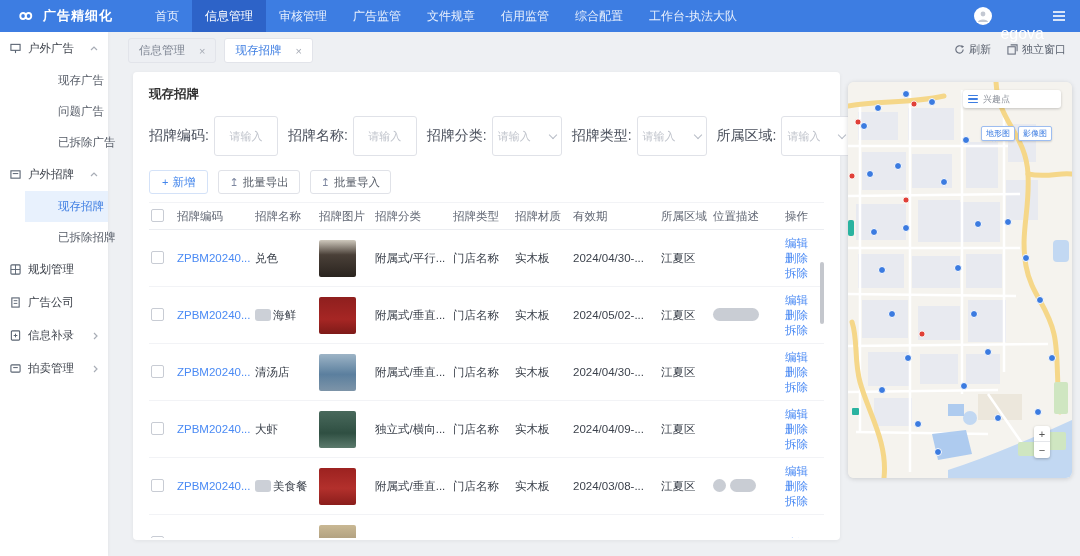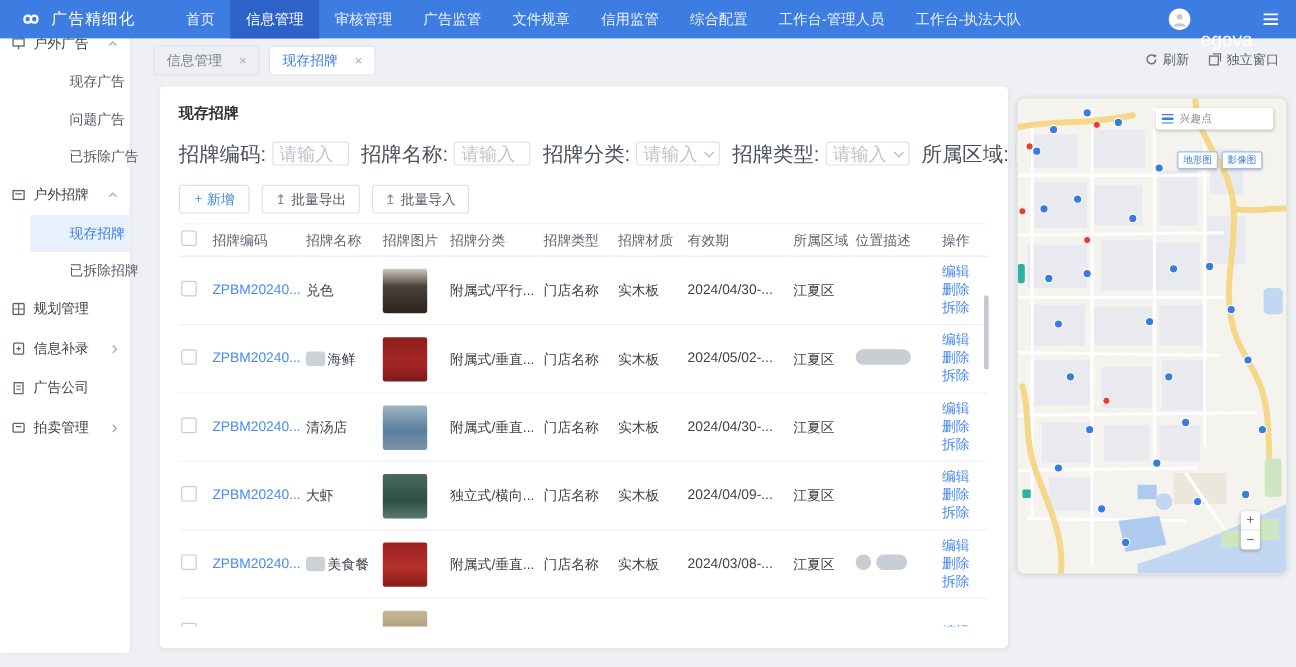--- a/index.html
+++ b/index.html
@@ -6,49 +6,49 @@
   html,body { width:1080px; height:556px; }
   body {
     position:relative; overflow:hidden;
     background:#eef0f3;
     font-family:"Liberation Sans","DejaVu Sans",sans-serif;
     font-size:12px; color:#333;
   }
   
   .navbar{position:absolute;left:0;top:0;width:1080px;height:32px;background:#3d7de2;display:flex;align-items:center;color:#fff;z-index:30;}
   .logo{display:flex;align-items:center;gap:7px;padding:0 14px;width:128px;flex:none;}
-  .logo-title{font-size:13px;font-weight:normal;letter-spacing:1px;white-space:nowrap;}
+  .logo-title{font-size:13px;font-weight:bold;letter-spacing:1px;white-space:nowrap;}
   .nav-menu{display:flex;align-items:stretch;height:32px;margin-left:14px;}
   .nav-item{padding:0 13px;line-height:32px;font-size:12px;color:#eaf1fd;cursor:pointer;white-space:nowrap;}
   .nav-item.active{background:#2d63c8;color:#fff;}
   .nav-right{margin-left:auto;display:flex;align-items:center;gap:8px;padding-right:14px;}
   .avatar{width:18px;height:18px;border-radius:50%;background:#fff;display:flex;align-items:center;justify-content:center;overflow:hidden;}
   .nav-user{font-size:16px;color:#fff;margin-top:35px;}
   
-  .sidebar{position:absolute;left:0;top:20px;width:108px;height:524px;background:#fff;z-index:20;box-shadow:1px 0 3px rgba(0,0,0,.04);}
+  .sidebar{position:absolute;left:0;top:32px;width:108px;height:524px;background:#fff;z-index:20;box-shadow:1px 0 3px rgba(0,0,0,.04);}
   .side-group{display:flex;align-items:center;gap:7px;padding:9px 10px;color:#3a3f48;font-size:11.5px;cursor:pointer;}
   .side-group .grow{flex:1;white-space:nowrap;overflow:hidden;}
   .side-ico{flex:none;color:#5a6472;display:flex;}
   .side-caret{color:#a8adb6;flex:none;display:flex;}
   .side-child{padding:8px 10px 8px 33px;color:#555b66;font-size:11.5px;cursor:pointer;white-space:nowrap;margin-left:25px;}
   .side-child.active{background:#e8f1fd;color:#3d7de2;}
   
   .tabstrip{position:absolute;left:128px;top:38px;display:flex;gap:8px;z-index:10;}
   .tab{display:flex;align-items:center;gap:14px;height:25px;padding:0 10px;background:#edeff3;border:1px solid #e2e4ea;border-radius:3px;color:#7b8290;font-size:11.5px;cursor:pointer;}
   .tab.active{background:#fff;color:#3d7de2;}
   .tab .x{font-size:11px;color:#a6abb5;}
   .page-tools{position:absolute;right:14px;top:42px;display:flex;gap:16px;align-items:center;color:#5c6370;font-size:11px;z-index:10;}
   .page-tool{display:flex;align-items:center;gap:4px;cursor:pointer;}
   
   .card{position:absolute;left:133px;top:72px;width:707px;height:468px;background:#fff;border-radius:4px;box-shadow:0 1px 4px rgba(0,0,0,.06);padding:14px 16px 0 16px;}
   .card-title{font-size:12.5px;font-weight:bold;color:#333;}
   .filters{display:flex;align-items:center;margin-top:13px;gap:10px;}
   .f-group{display:flex;align-items:center;gap:5px;}
-  .f-label{color:#4a505c;font-size:17px;white-space:nowrap;}
-  .f-input,.f-select{width:64px;height:20px;border:1px solid #e0e2e8;border-radius:3px;background:#fff;font-size:15px;color:#333;padding:0 5px;outline:none;}
+  .f-label{color:#4a505c;font-size:14px;white-space:nowrap;}
+  .f-input,.f-select{width:64px;height:40px;border:1px solid #e0e2e8;border-radius:3px;background:#fff;font-size:11px;color:#333;padding:0 5px;outline:none;text-align:center;}
   .f-input::placeholder{color:#c0c4cc;}
   .f-select{display:flex;align-items:center;justify-content:space-between;color:#c0c4cc;cursor:pointer;width:70px;}
   .chev{width:6px;height:6px;border-right:1.4px solid #b7bcc6;border-bottom:1.4px solid #b7bcc6;transform:rotate(45deg);margin-top:-3px;flex:none;}
   .btn{height:24px;border-radius:3px;font-size:11.5px;display:inline-flex;align-items:center;justify-content:center;cursor:pointer;white-space:nowrap;}
   .btn-reset{width:46px;border:1px solid #dfe1e7;background:#fff;color:#555;margin-left:auto;padding-left:36px;}
   .btn-search{width:50px;background:#4285ec;color:#fff;border:1px solid #4285ec;}
   .actions{display:flex;align-items:center;gap:10px;margin-top:14px;}
   .btn-add{padding:0 12px;border:1px solid #d4e2f8;background:#fff;color:#4285ec;gap:4px;}
   .btn-plain{padding:0 10px;border:1px solid #e0e2e8;background:#fff;color:#555b66;gap:4px;}
   .arrow-ico{font-size:11px;color:#7d87a0;}
@@ -97,21 +97,20 @@
     <span class="logo-title">广告精细化</span>
   </div>
   <div class="nav-menu">
     <div class="nav-item">首页</div>
     <div class="nav-item active">信息管理</div>
     <div class="nav-item">审核管理</div>
     <div class="nav-item">广告监管</div>
     <div class="nav-item">文件规章</div>
     <div class="nav-item">信用监管</div>
     <div class="nav-item">综合配置</div>
-    <div class="nav-item">工作台-管理人员</div>
     <div class="nav-item">工作台-执法大队</div>
   </div>
   <div class="nav-right">
     <span class="avatar">
       <svg width="14" height="14" viewBox="0 0 14 14">
           <circle cx="7" cy="5" r="2.4" fill="#c3c8d2"></circle>
           <path d="M2 13 C2 9.5 12 9.5 12 13 Z" fill="#c3c8d2"></path>
         </svg>
     </span>
     <span class="nav-user">egova</span>
@@ -167,41 +166,41 @@
           <rect x="1" y="1" width="10" height="10" rx="1" fill="none" stroke="currentColor" stroke-width="1.2"></rect>
           <line x1="1" y1="6" x2="11" y2="6" stroke="currentColor" stroke-width="1"></line>
           <line x1="6" y1="1" x2="6" y2="11" stroke="currentColor" stroke-width="1"></line>
         </svg>
       </span>
     <span class="grow">规划管理</span>
   </div>
   <div class="side-group">
     <span class="side-ico">
         <svg width="11" height="11" viewBox="0 0 12 12">
+          <rect x="2" y="1" width="8" height="10" fill="none" stroke="currentColor" stroke-width="1.2"></rect>
+          <line x1="4" y1="4" x2="8" y2="4" stroke="currentColor" stroke-width="1"></line>
+          <line x1="4" y1="7" x2="8" y2="7" stroke="currentColor" stroke-width="1"></line>
+        </svg>
+      </span>
+    <span class="grow">广告公司</span>
+  </div>
+  <div class="side-group">
+    <span class="side-ico">
+        <svg width="11" height="11" viewBox="0 0 12 12">
           <rect x="1.5" y="1" width="9" height="10" rx="1" fill="none" stroke="currentColor" stroke-width="1.2"></rect>
           <line x1="6" y1="4" x2="6" y2="8" stroke="currentColor" stroke-width="1.1"></line>
           <line x1="4" y1="6" x2="8" y2="6" stroke="currentColor" stroke-width="1.1"></line>
         </svg>
       </span>
     <span class="grow">信息补录</span>
     <span class="side-caret">
         <svg width="5" height="8" viewBox="0 0 5 8">
           <polyline points="1,1 4,4 1,7" fill="none" stroke="currentColor" stroke-width="1.2"></polyline>
         </svg>
       </span>
-  </div>
-  <div class="side-group">
-    <span class="side-ico">
-        <svg width="11" height="11" viewBox="0 0 12 12">
-          <rect x="2" y="1" width="8" height="10" fill="none" stroke="currentColor" stroke-width="1.2"></rect>
-          <line x1="4" y1="4" x2="8" y2="4" stroke="currentColor" stroke-width="1"></line>
-          <line x1="4" y1="7" x2="8" y2="7" stroke="currentColor" stroke-width="1"></line>
-        </svg>
-      </span>
-    <span class="grow">广告公司</span>
   </div>
   <div class="side-group">
     <span class="side-ico">
         <svg width="11" height="11" viewBox="0 0 12 12">
           <rect x="1" y="2" width="10" height="8" rx="1" fill="none" stroke="currentColor" stroke-width="1.2"></rect>
           <line x1="3.5" y1="5" x2="8.5" y2="5" stroke="currentColor" stroke-width="1.1"></line>
         </svg>
       </span>
     <span class="grow">拍卖管理</span>
     <span class="side-caret">

